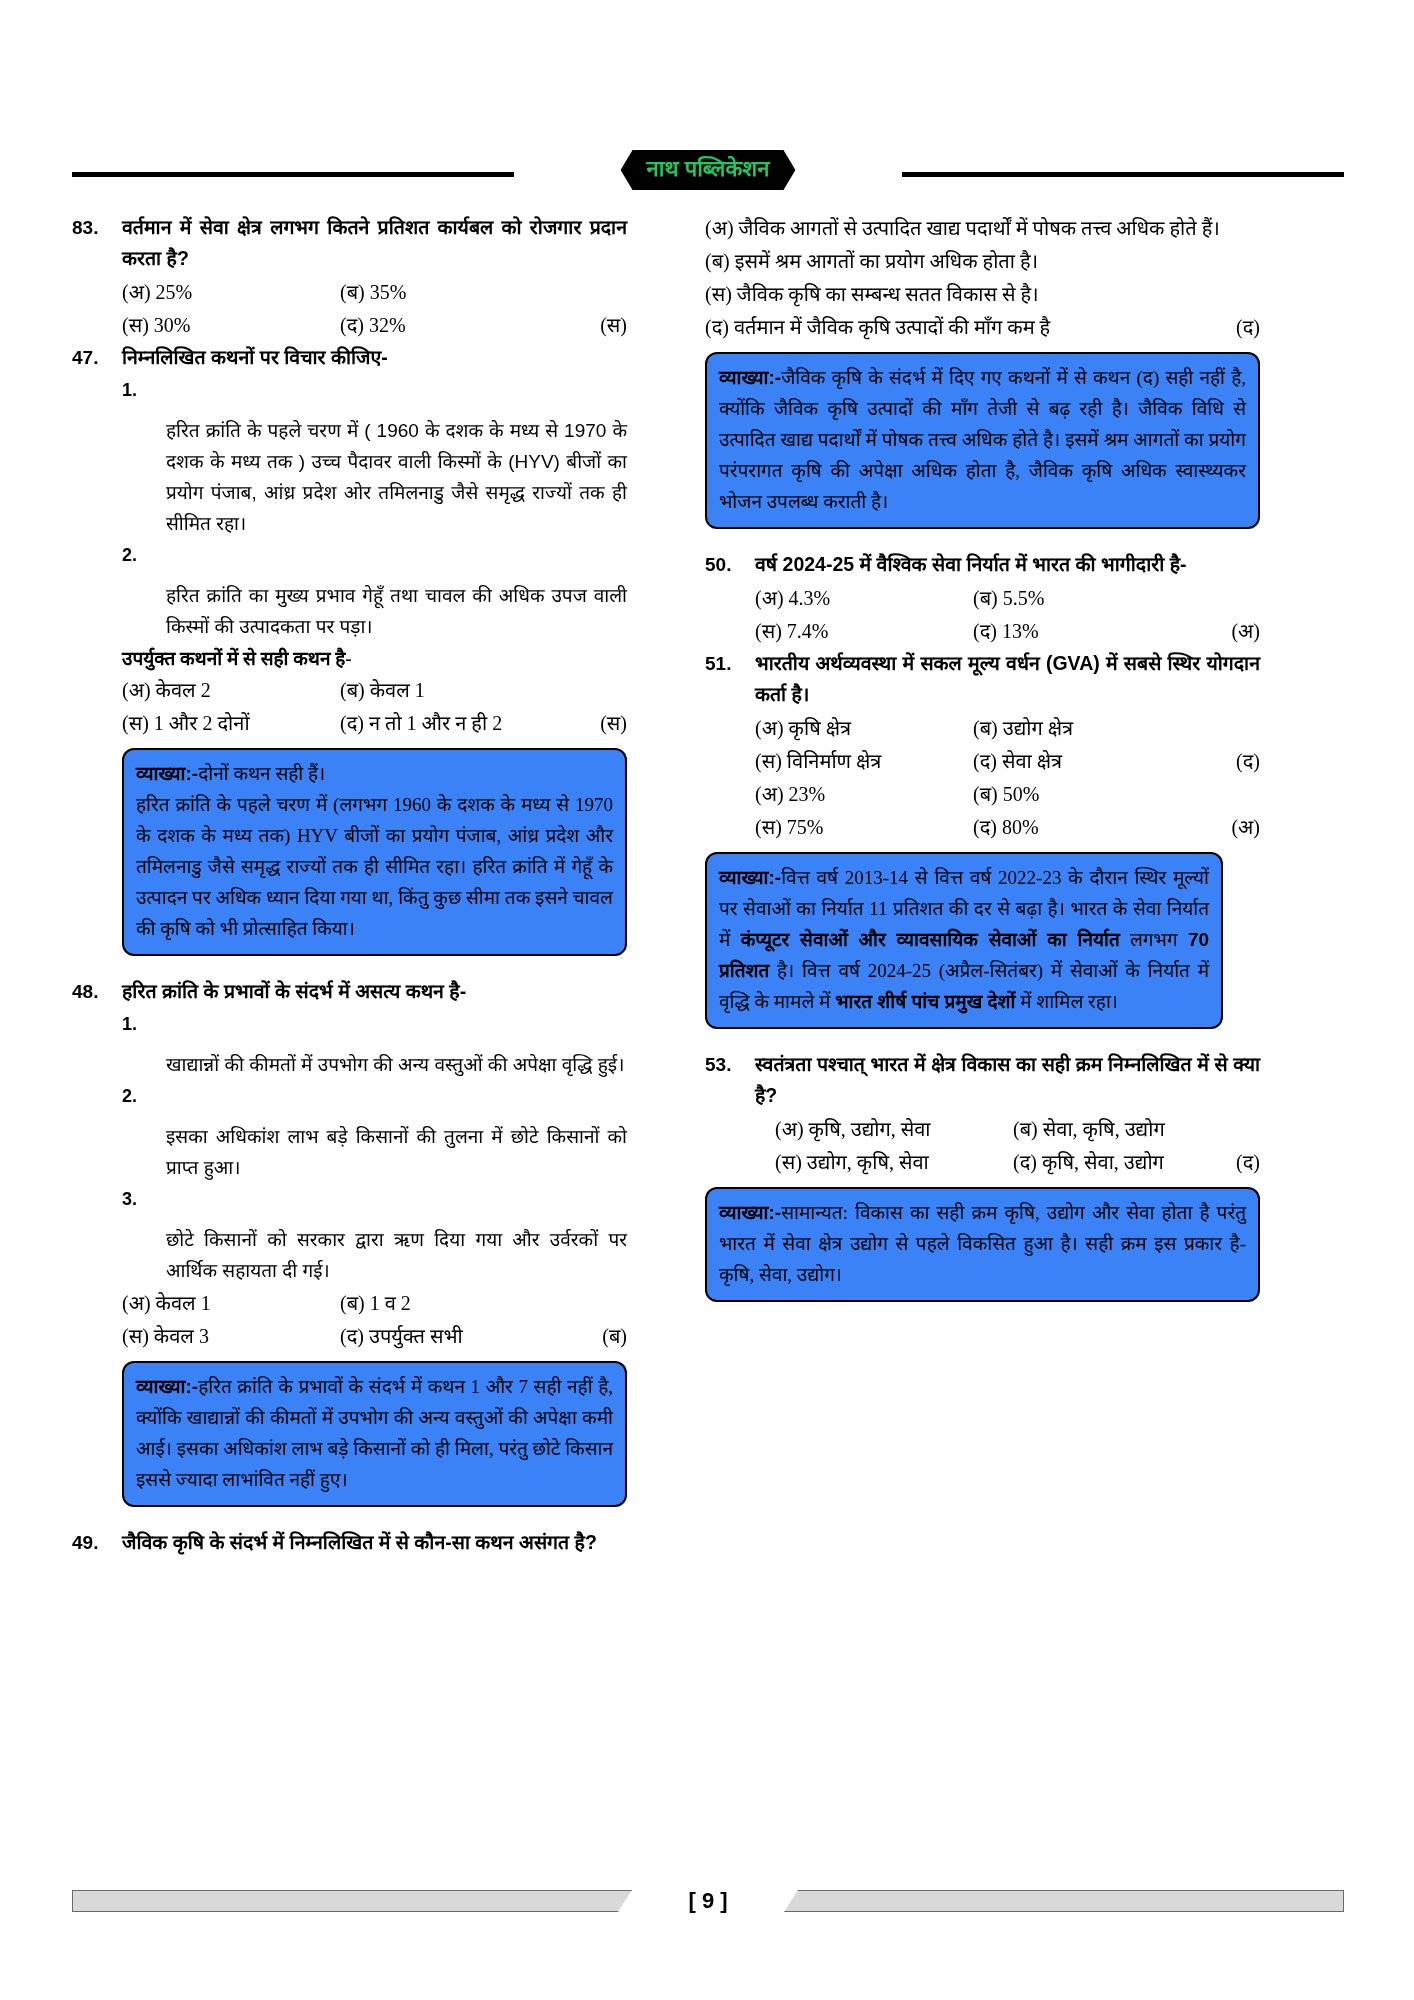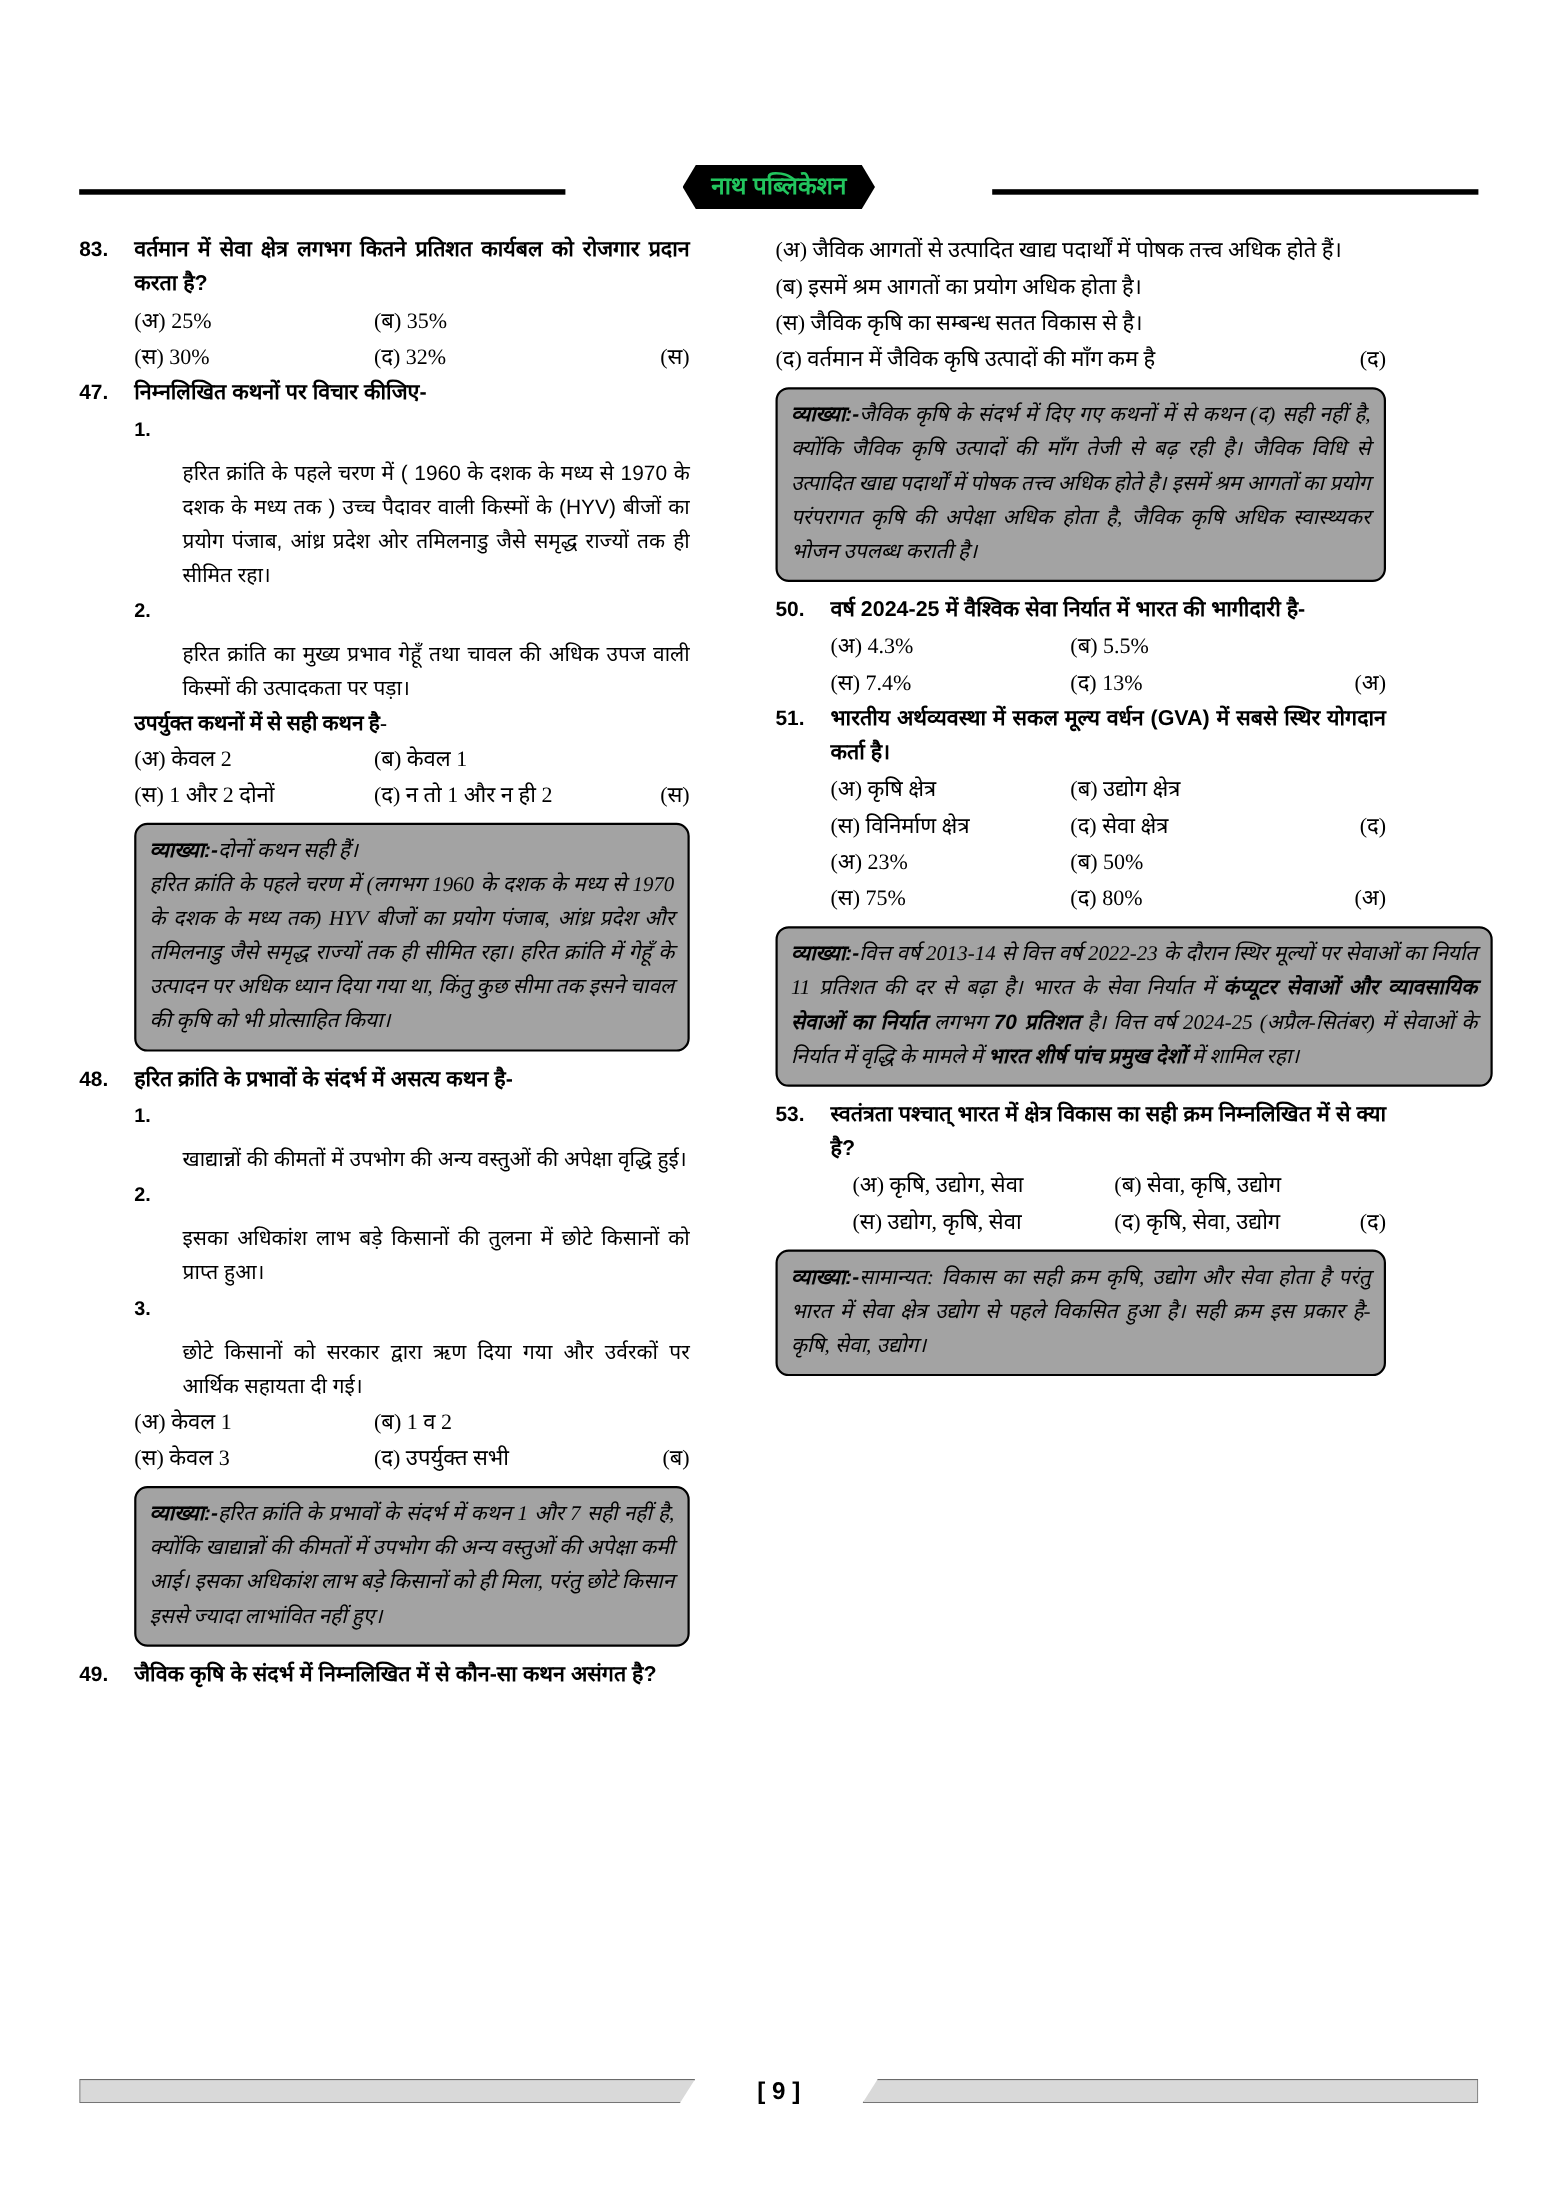--- a/index.html
+++ b/index.html
@@ -143,29 +143,28 @@
     line-height: 33px;
     margin-left: auto;
     padding-left: 10px;
     white-space: nowrap;
   }
 
   
   .expl {
     border: 2.5px solid #000;
     border-radius: 12px;
-    background: #a3a3a3;
+    background: #3b82f6;
     padding: 8px 12px 10px 12px;
-    margin: 8px 0 10px 50px;
+    margin: 8px 0 20px 50px;
     width: 505px;
     font-family: "Liberation Serif", "DejaVu Serif", serif;
     font-size: 19px;
     line-height: 31px;
     text-align: justify;
-    font-style: italic;
   }
   .expl b {
     font-family: "Liberation Sans", "DejaVu Sans", sans-serif;
     font-weight: bold;
   }
   .expl .label {
     font-family: "Liberation Sans", "DejaVu Sans", sans-serif;
     font-weight: bold;
   }
   .expl p { margin: 0; }
@@ -354,21 +353,21 @@
       <div class="opt-row">
         <div class="opt opt-a">(अ) 23%</div>
         <div class="opt opt-b">(ब) 50%</div>
       </div>
       <div class="opt-row">
         <div class="opt opt-a">(स) 75%</div>
         <div class="opt opt-b">(द) 80%</div>
         <div class="ans">(अ)</div>
       </div>
     </div>
-    <div class="expl" style="margin-left:0;width:652px">
+    <div class="expl" style="margin-left:0;width:518px">
       <p><span class="label">व्याख्या:-</span><span>वित्त वर्ष 2013-14 से वित्त वर्ष 2022-23 के दौरान स्थिर मूल्यों पर सेवाओं का निर्यात 11 प्रतिशत की दर से बढ़ा है। भारत के सेवा निर्यात में </span><b>कंप्यूटर सेवाओं और व्यावसायिक सेवाओं का निर्यात</b><span> लगभग </span><b>70 प्रतिशत</b><span> है। वित्त वर्ष 2024-25 (अप्रैल-सितंबर) में सेवाओं के निर्यात में वृद्धि के मामले में </span><b>भारत शीर्ष पांच प्रमुख देशों</b><span> में शामिल रहा।</span></p>
     </div>
 
     <div class="q">
       <div class="q-num">53.</div>
       <div class="q-text">स्वतंत्रता पश्चात् भारत में क्षेत्र विकास का सही क्रम निम्नलिखित में से क्या है?</div>
     </div>
     <div class="opts">
       <div class="opt-row">
         <div class="opt opt-wide-a">(अ) कृषि, उद्योग, सेवा</div>

